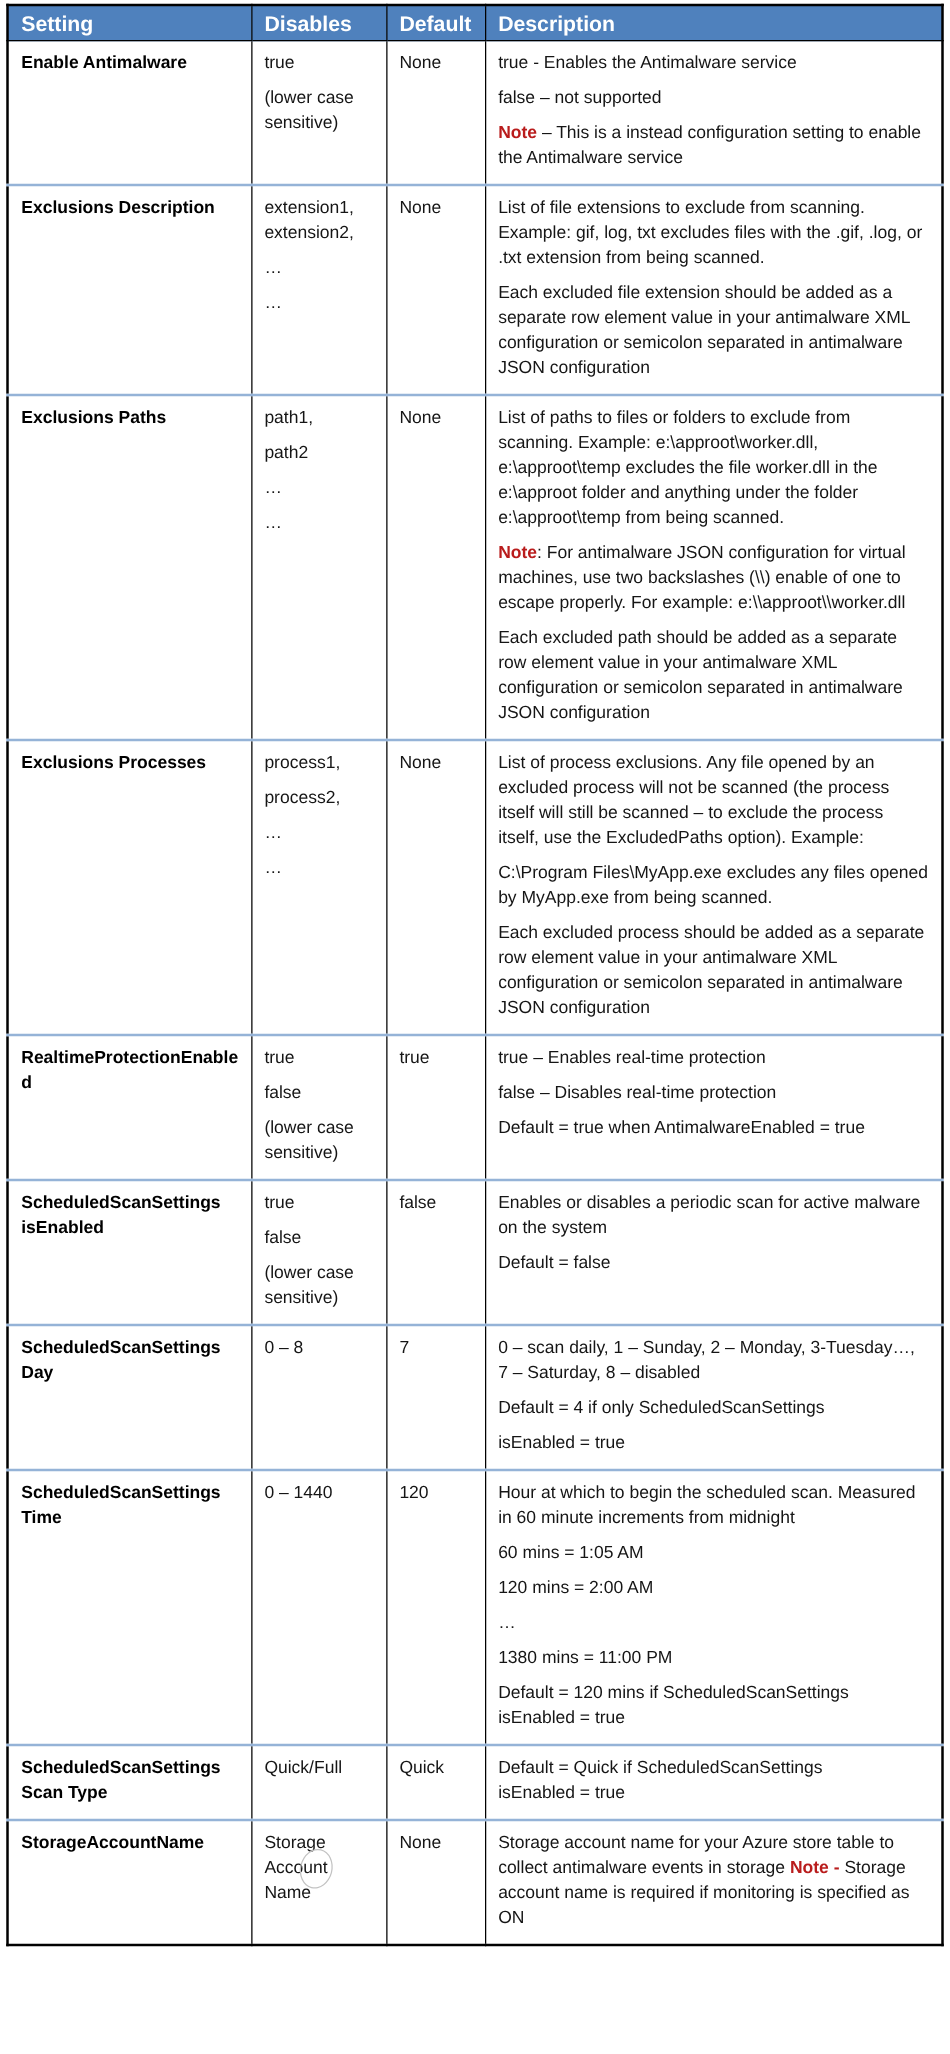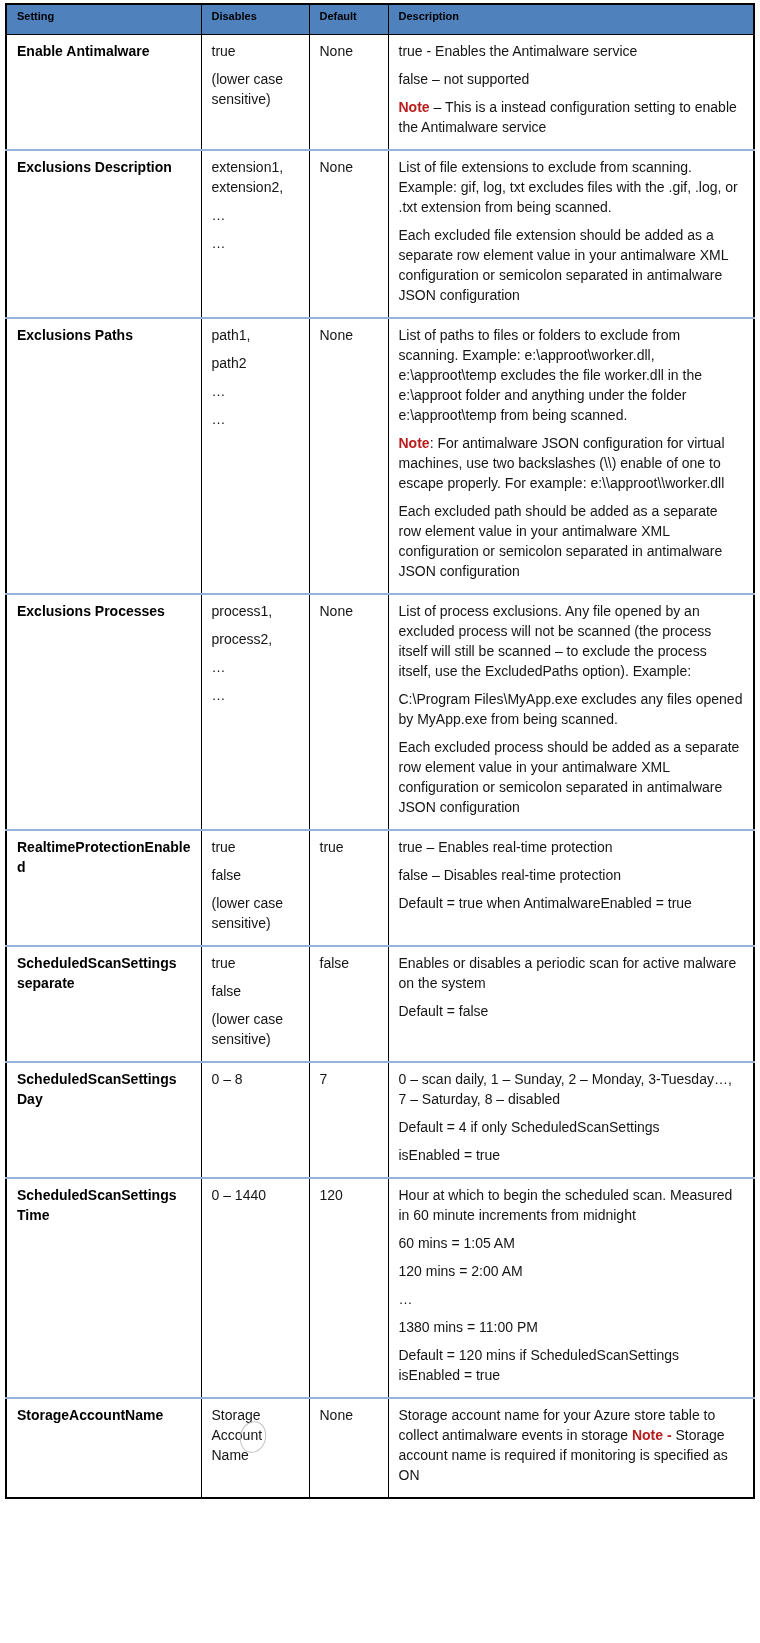--- a/index.html
+++ b/index.html
@@ -20,25 +20,25 @@
     width: 748px;
     border: 2px solid #000000;
   }
   col.c1 { width: 195px; }
   col.c2 { width: 108px; }
   col.c3 { width: 79px;  }
   col.c4 { width: 366px; }
 
   thead th {
     background: #4F81BD;
-    color: #000000;
-    font-size: 11px;
+    color: #ffffff;
+    font-size: 17px;
     font-weight: bold;
     text-align: left;
-    padding: 5px 10px 12px 10px;
+    padding: 5px 10px 2px 10px;
     border-left: 1px solid #000000;
     border-bottom: 1px solid #000000;
   }
   thead th:first-child { border-left: none; }
 
   tbody tr { border-top: 2px solid #95B3D7; }
   tbody tr.first { border-top: none; }
 
   tbody td {
     vertical-align: top;
@@ -159,21 +159,21 @@
             <p class="para"><span>(lower case sensitive)</span></p>
           </td>
         <td class="c-def">true</td>
         <td class="c-desc">
             <p class="para"><span>true – Enables real-time protection</span></p>
             <p class="para"><span>false – Disables real-time protection</span></p>
             <p class="para"><span>Default = true when AntimalwareEnabled = true</span></p>
           </td>
       </tr>
       <tr>
-        <td class="c-set">ScheduledScanSettings separate</td>
+        <td class="c-set">ScheduledScanSettings isEnabled</td>
         <td class="c-opt">
             <p class="para"><span>true</span></p>
             <p class="para"><span>false</span></p>
             <p class="para"><span>(lower case sensitive)</span></p>
           </td>
         <td class="c-def">false</td>
         <td class="c-desc">
             <p class="para"><span>Enables or disables a periodic scan for active malware on the system</span></p>
             <p class="para"><span>Default = false</span></p>
           </td>
@@ -200,20 +200,31 @@
             <p class="para"><span>Hour at which to begin the scheduled scan. Measured in 60 minute increments from midnight</span></p>
             <p class="para"><span>60 mins = 1:05 AM</span></p>
             <p class="para"><span>120 mins = 2:00 AM</span></p>
             <p class="para"><span>…</span></p>
             <p class="para"><span>1380 mins = 11:00 PM</span></p>
             <p class="para"><span>Default = 120 mins if ScheduledScanSettings
 isEnabled = true</span></p>
           </td>
       </tr>
       <tr>
+        <td class="c-set">ScheduledScanSettings Scan Type</td>
+        <td class="c-opt">
+            <p class="para"><span>Quick/Full</span></p>
+          </td>
+        <td class="c-def">Quick</td>
+        <td class="c-desc">
+            <p class="para"><span>Default = Quick if ScheduledScanSettings
+isEnabled = true</span></p>
+          </td>
+      </tr>
+      <tr>
         <td class="c-set">StorageAccountName</td>
         <td class="c-opt">
           <span class="stray-circle"></span>
         <p class="para"><span>Storage Account Name</span></p>
           </td>
         <td class="c-def">None</td>
         <td class="c-desc">
             <p class="para"><span>Storage account name for your Azure store table to collect antimalware events in storage </span><b>Note -</b><span> Storage account name is required if monitoring is specified as ON</span></p>
           </td>
       </tr>

